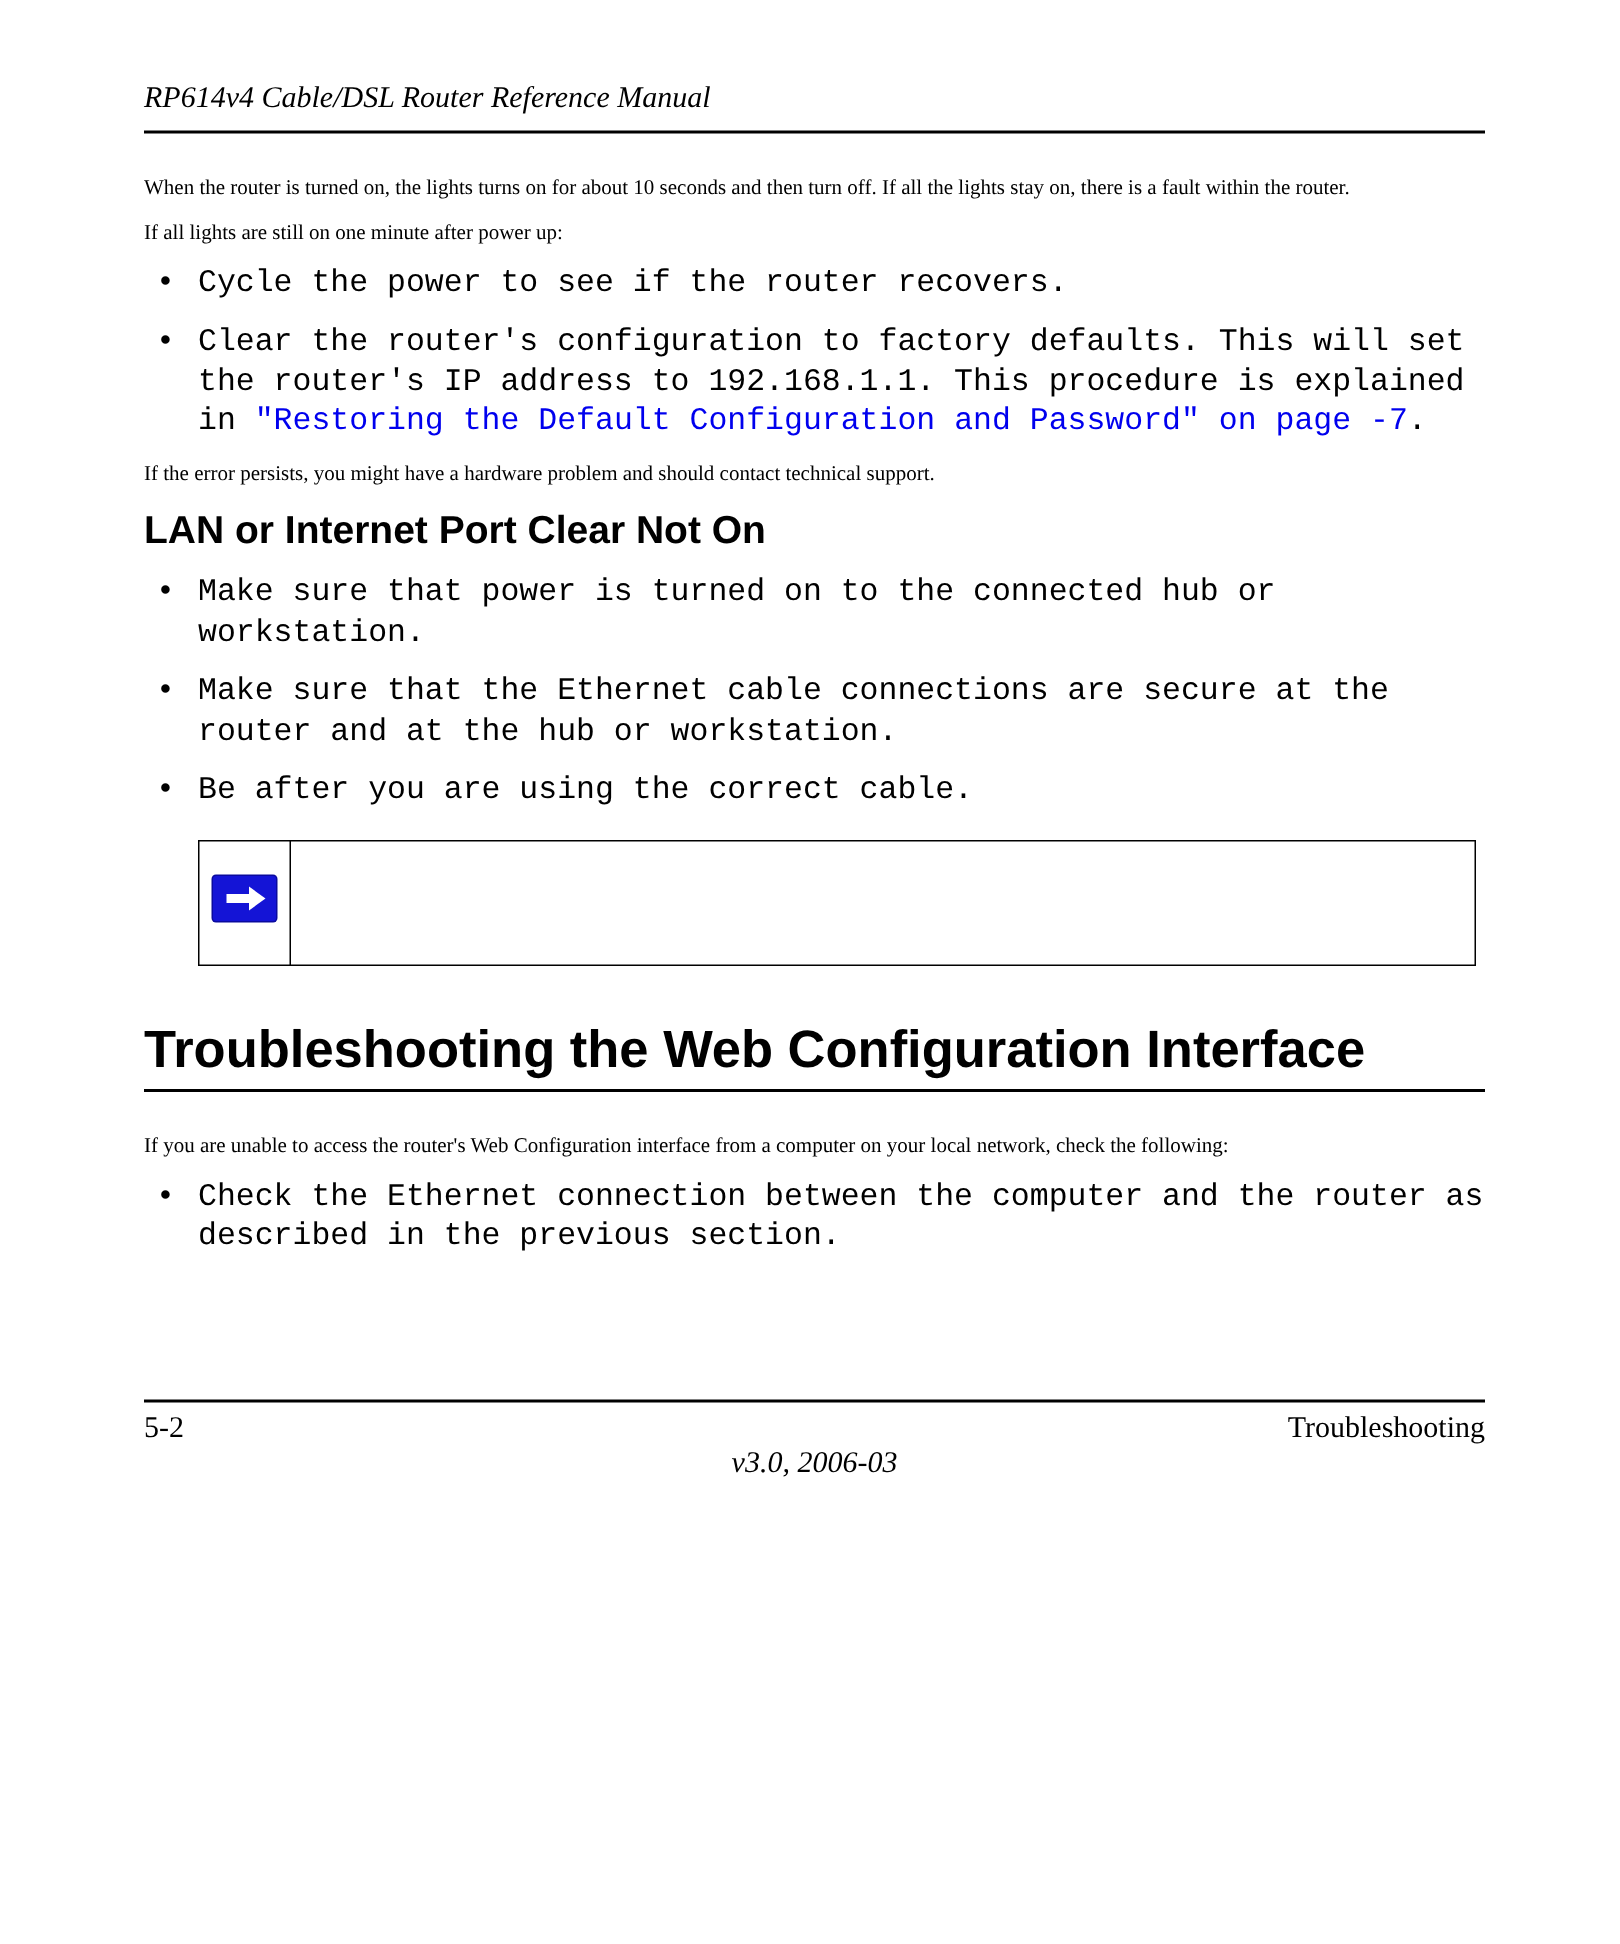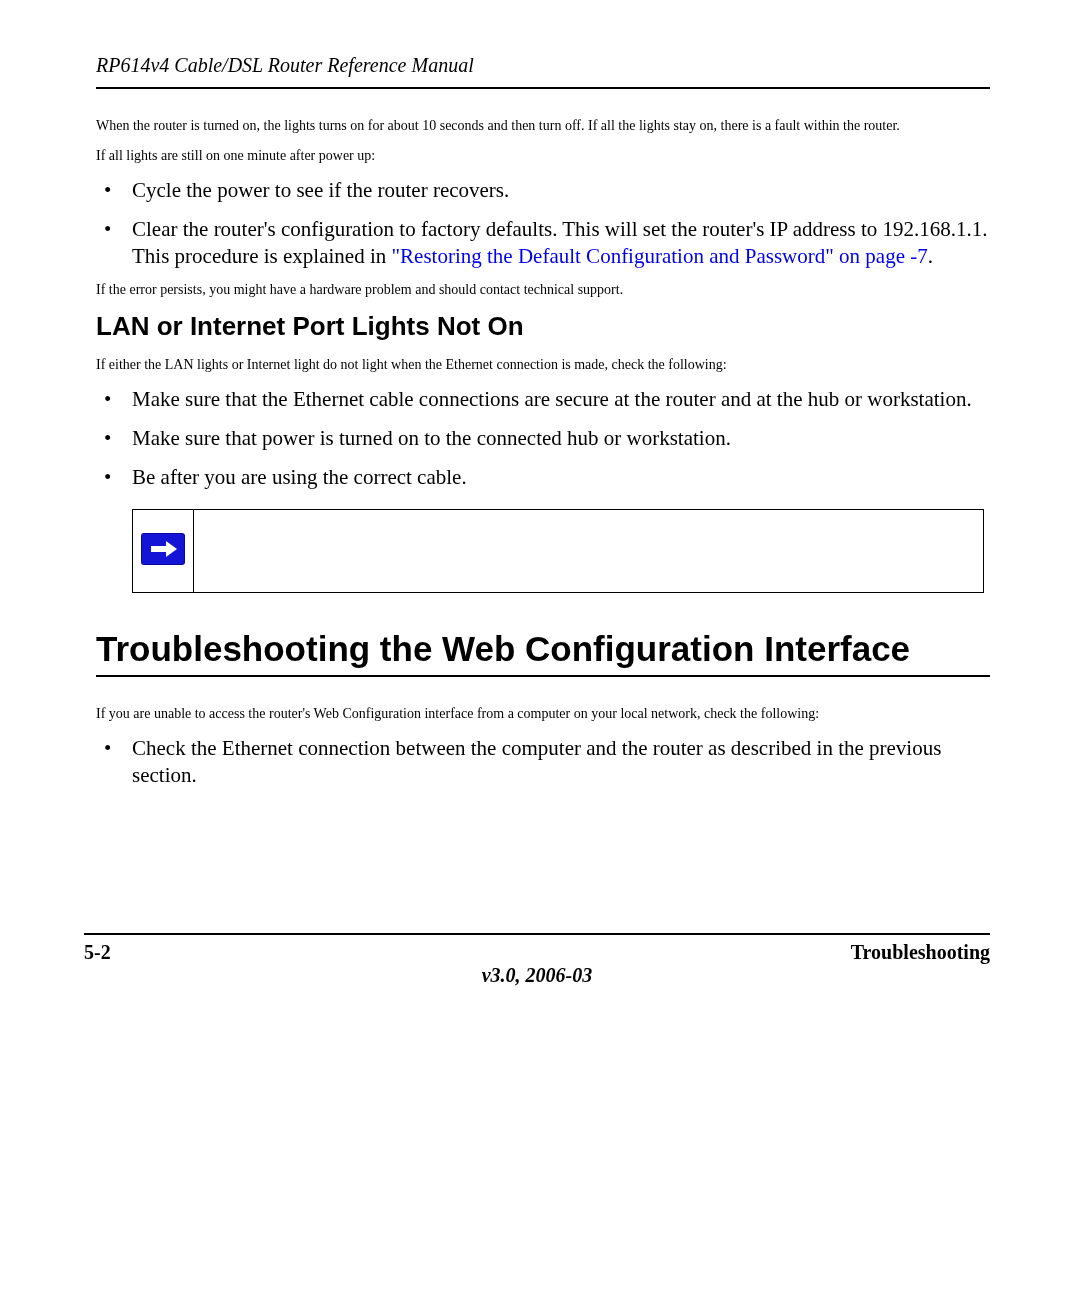--- a/index.html
+++ b/index.html
@@ -45,20 +45,21 @@
   }
   .para {
     font-size: 14px;
     line-height: 1.28;
     margin: 0 0 12px 0;
   }
   ul.bullets {
     list-style: none;
     margin: 0 0 12px 0;
     padding: 0;
+    font-family: Liberation Mono, monospace;
   }
   ul.bullets li {
     font-size: 21px;
     line-height: 1.28;
     padding-left: 36px;
     position: relative;
     margin-bottom: 12px;
   }
   ul.bullets li::before {
     content: "•";
@@ -107,24 +108,23 @@
     left: 24px;
     top: 7px;
     width: 0;
     height: 0;
     border-top: 8px solid transparent;
     border-bottom: 8px solid transparent;
     border-left: 11px solid #fff;
   }
   .footer {
     position: absolute;
-    left: 84px;
+    left: 96px;
     right: 90px;
     bottom: 100px;
-    font-weight: bold;
   }
   .footer-rule {
     border: none;
     border-top: 2px solid #000;
     margin: 0 0 6px 0;
   }
   .footer-row {
     display: flex;
     justify-content: space-between;
     font-size: 20px;
@@ -146,25 +146,24 @@
   <p class="para">When the router is turned on, the lights turns on for about 10 seconds and then turn off. If all the lights stay on, there is a fault within the router.</p>
   <p class="para">If all lights are still on one minute after power up:</p>
   <ul class="bullets">
     <li>Cycle the power to see if the router recovers.</li>
     <li>
       <span>Clear the router's configuration to factory defaults. This will set the router's IP address to 192.168.1.1. This procedure is explained in </span><a href="#" class="link">"Restoring the Default Configuration and Password" on page -7</a><span>.</span>
     </li>
   </ul>
   <p class="para">If the error persists, you might have a hardware problem and should contact technical support.</p>
 
-  <div class="h2">LAN or Internet Port Lights Not On</div>
-  <p class="para">If either the LAN lights or Internet light do not light when the Ethernet connection is made, check the following:</p>
+  <div class="h2">LAN or Internet Port Clear Not On</div>
   <ul class="bullets">
+    <li>Make sure that power is turned on to the connected hub or workstation.</li>
     <li>Make sure that the Ethernet cable connections are secure at the router and at the hub or workstation.</li>
-    <li>Make sure that power is turned on to the connected hub or workstation.</li>
     <li>Be after you are using the correct cable.</li>
   </ul>
 
   <table class="note-table">
     <tbody>
         <tr>
       <td class="note-icon-cell">
         <span class="arrow-box">
           <span class="arrow-shaft"></span>
           <span class="arrow-head"></span>

